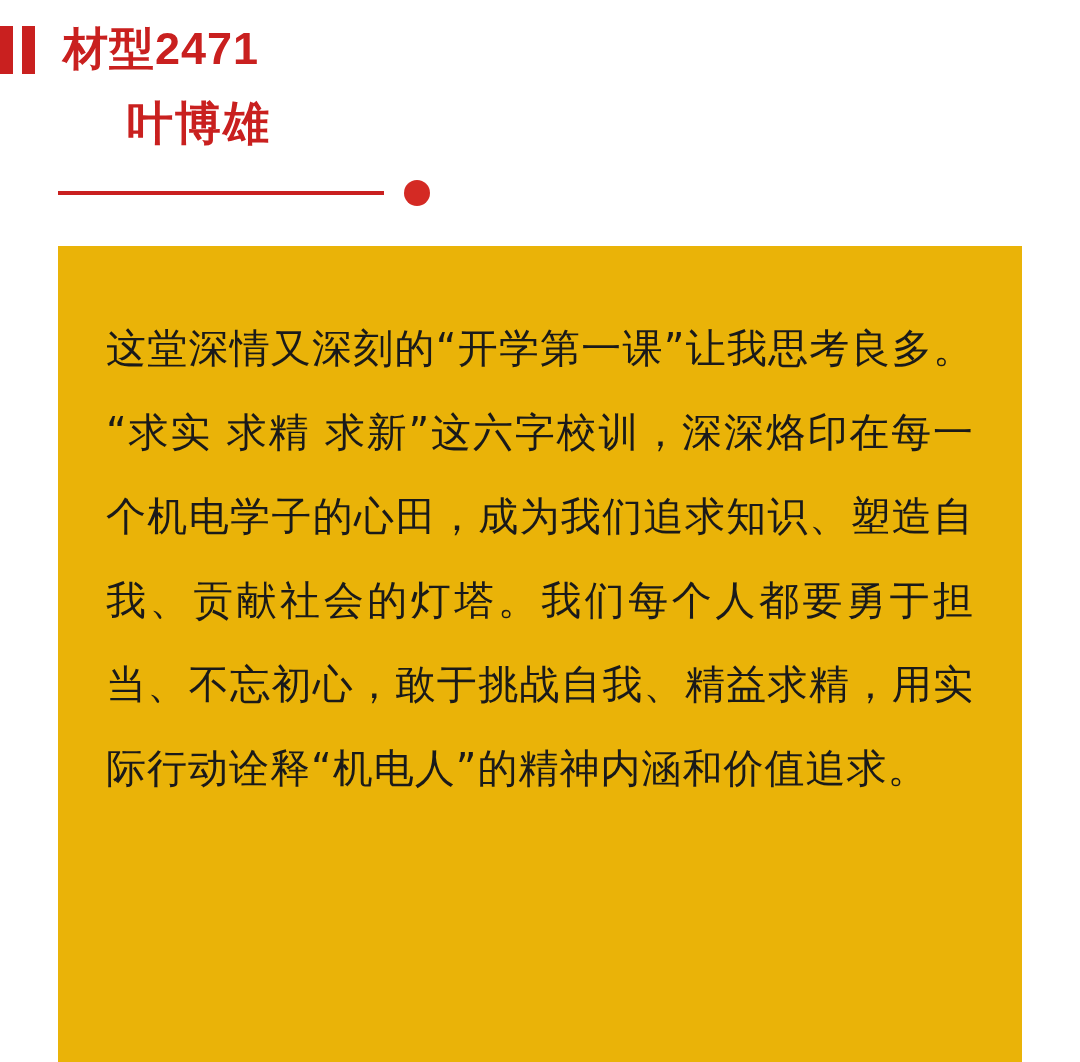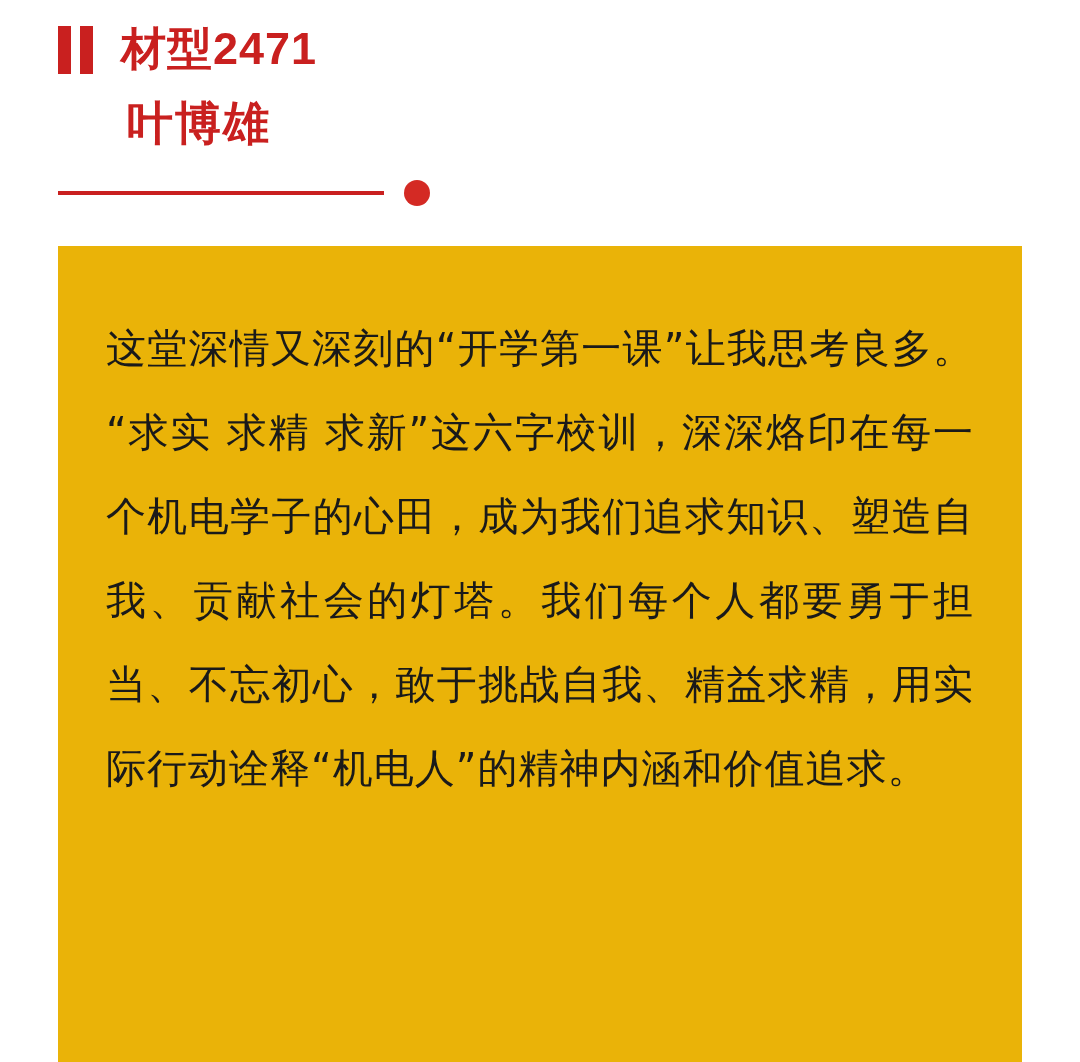--- a/index.html
+++ b/index.html
@@ -23,21 +23,20 @@
 
   
   .header {
     position: relative;
     padding: 22px 0 0 0;
   }
 
   .title-row {
     display: flex;
     align-items: center;
-    padding-left: 58px;
   }
 
   .bars {
     display: flex;
     gap: 9px;
     margin-right: 28px;
     margin-top: 4px;
   }
   .bars .bar {
     width: 13px;

